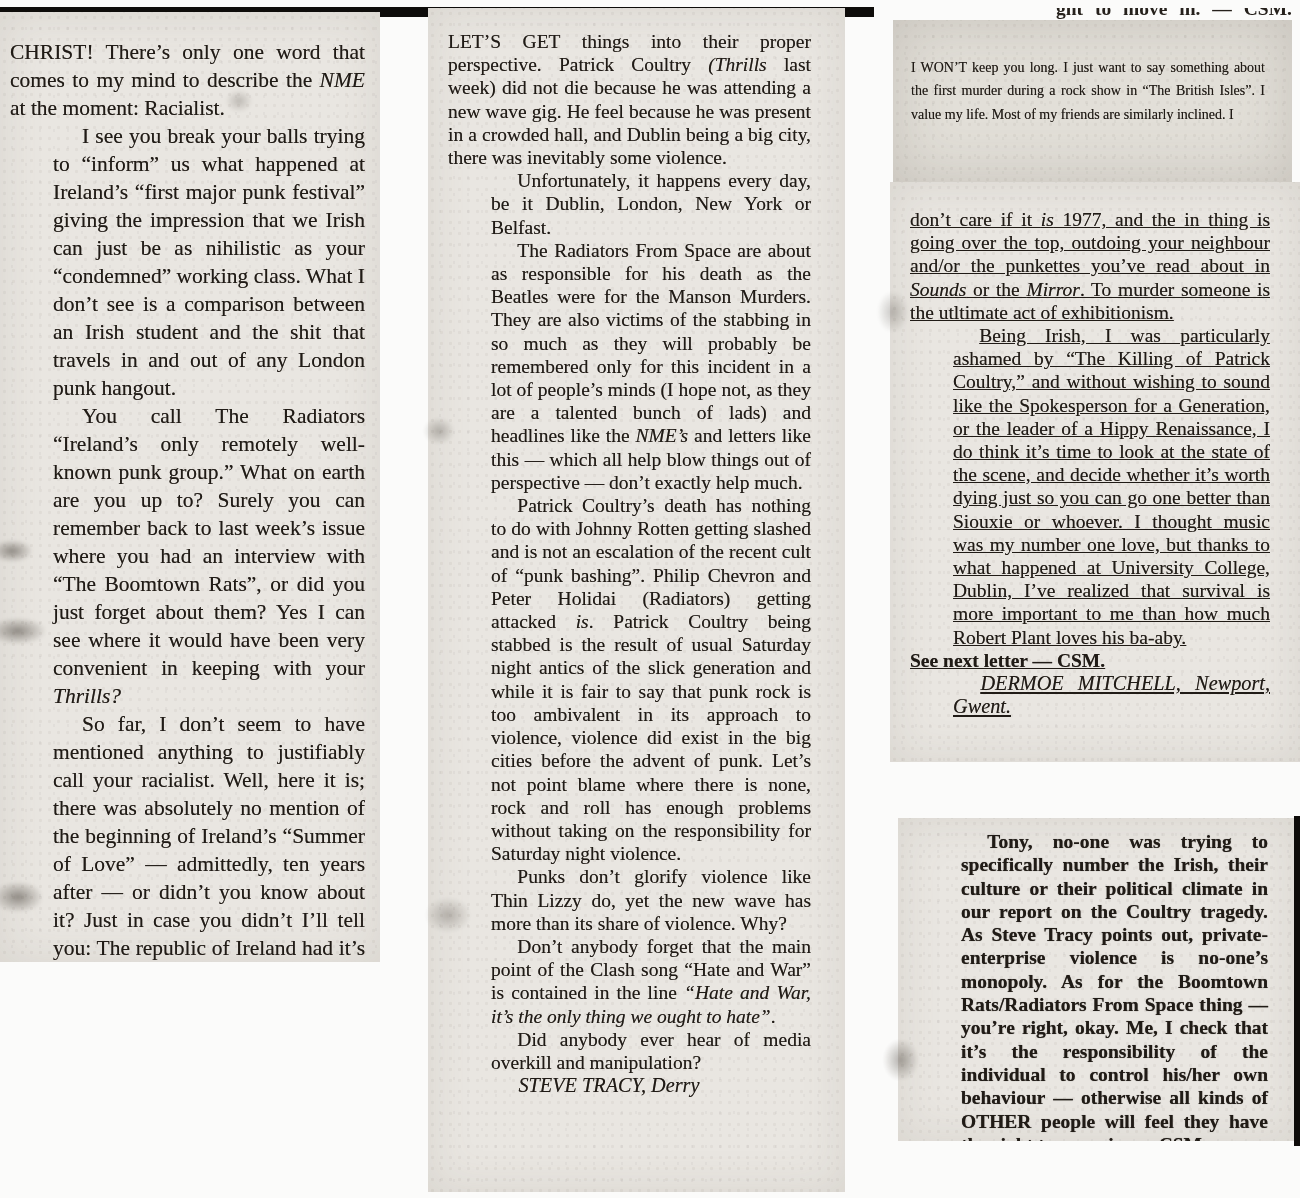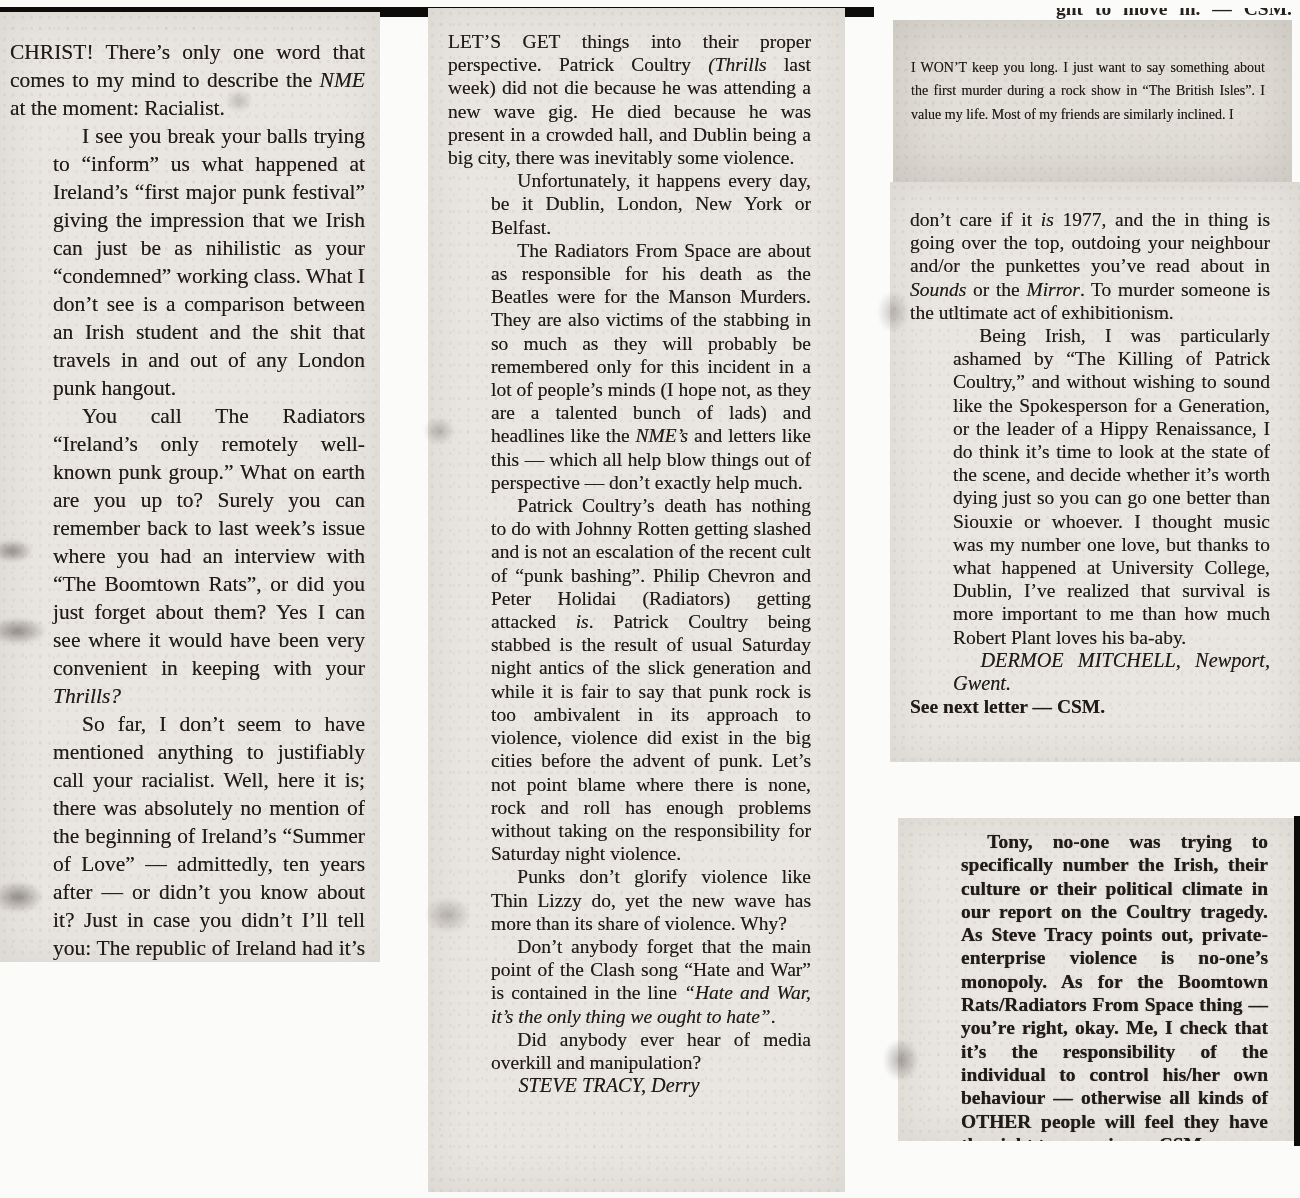--- a/index.html
+++ b/index.html
@@ -36,21 +36,21 @@
   .it{font-style:italic;}
   .bd{font-weight:bold;}
   .sig{font-size:1.04em;}
   #clip-a{left:0;top:12px;width:380px;height:950px;
     font-size:21.5px;line-height:28px;padding:26px 15px 0 10px;}
   #clip-b{left:428px;top:8px;width:417px;height:1184px;
     font-size:19.5px;line-height:23.2px;padding:22px 34px 0 20px;}
   #clip-c{left:893px;top:20px;width:399px;height:162px;
     font-size:14px;line-height:23.4px;padding:36px 27px 0 18px;}
   #clip-d{left:890px;top:182px;width:410px;height:580px;
-    font-size:19.5px;line-height:23.2px;padding:26px 30px 0 20px;}
+    font-size:19.5px;line-height:23.2px;padding:26px 30px 0 20px;text-decoration:underline;}
   #clip-e{left:898px;top:818px;width:397px;height:323px;
     font-size:19.5px;line-height:23.3px;padding:12px 27px 0 20px;font-weight:bold;}
   #clip-e .para{text-shadow:0 0 0.7px rgba(15,10,5,0.7);}
   .hrule{position:absolute;background:var(--rule);}
   #top-rule{left:0;top:7px;width:874px;height:10px;}
   #mid-rule{left:917px;top:186px;width:375px;height:6px;}
   #reply-vrule{left:1294px;top:816px;width:6px;height:330px;}
   #frag-clip{
     position:absolute;left:1056px;top:8px;width:265px;height:15px;
     overflow:hidden;
@@ -74,41 +74,41 @@
 </div>
 
 <div class="paper" id="clip-a">
     <p class="para"><span>CHRIST! There’s only one word that comes to my mind to describe the </span><span class="it">NME</span><span> at the moment: Racialist.</span></p>
     <p class="para indent"><span>I see you break your balls trying to “inform” us what happened at Ireland’s “first major punk festival” giving the impression that we Irish can just be as nihilistic as your “condemned” working class. What I don’t see is a comparison between an Irish student and the shit that travels in and out of any London punk hangout.</span></p>
     <p class="para indent"><span>You call The Radiators “Ireland’s only remotely well-known punk group.” What on earth are you up to? Surely you can remember back to last week’s issue where you had an interview with “The Boomtown Rats”, or did you just forget about them? Yes I can see where it would have been very convenient in keeping with your </span><span class="it">Thrills?</span></p>
     <p class="para indent"><span>So far, I don’t seem to have mentioned anything to justifiably call your racialist. Well, here it is; there was absolutely no mention of the beginning of Ireland’s “Summer of Love” — admittedly, ten years after — or didn’t you know about it? Just in case you didn’t I’ll tell you: The republic of Ireland had it’s first ever open air Rock Concert last Sunday (26th) in County Cork (including ‘Nutz’ and Rory Gallagher).</span></p>
   </div>
 
 <div class="paper" id="clip-b">
-    <p class="para"><span>LET’S GET things into their proper perspective. Patrick Coultry </span><span class="it">(Thrills</span><span> last week) did not die because he was attending a new wave gig. He died because he was present in a crowded hall, and Dublin being a big city, there was inevitably some violence.</span></p>
+    <p class="para"><span>LET’S GET things into their proper perspective. Patrick Coultry </span><span class="it">(Thrills</span><span> last week) did not die because he was attending a new wave gig. He feel because he was present in a crowded hall, and Dublin being a big city, there was inevitably some violence.</span></p>
     <p class="para indent"><span>Unfortunately, it happens every day, be it Dublin, London, New York or Belfast.</span></p>
     <p class="para indent"><span>The Radiators From Space are about as responsible for his death as the Beatles were for the Manson Murders. They are also victims of the stabbing in so much as they will probably be remembered only for this incident in a lot of people’s minds (I hope not, as they are a talented bunch of lads) and headlines like the </span><span class="it">NME’s</span><span> and letters like this — which all help blow things out of perspective — don’t exactly help much.</span></p>
     <p class="para indent"><span>Patrick Coultry’s death has nothing to do with Johnny Rotten getting slashed and is not an escalation of the recent cult of “punk bashing”. Philip Chevron and Peter Holidai (Radiators) getting attacked </span><span class="it">is</span><span>. Patrick Coultry being stabbed is the result of usual Saturday night antics of the slick generation and while it is fair to say that punk rock is too ambivalent in its approach to violence, violence did exist in the big cities before the advent of punk. Let’s not point blame where there is none, rock and roll has enough problems without taking on the responsibility for Saturday night violence.</span></p>
     <p class="para indent"><span>Punks don’t glorify violence like Thin Lizzy do, yet the new wave has more than its share of violence. Why?</span></p>
     <p class="para indent"><span>Don’t anybody forget that the main point of the Clash song “Hate and War” is contained in the line </span><span class="it">“Hate and War, it’s the only thing we ought to hate”</span><span>.</span></p>
     <p class="para indent"><span>Did anybody ever hear of media overkill and manipulation?</span></p>
     <p class="para indent sig"><span class="it">STEVE TRACY, Derry</span></p>
   </div>
 
 <div class="paper dark" id="clip-c">
     <p class="para"><span>I WON’T keep you long. I just want to say something about the first murder during a rock show in “The British Isles”. I value my life. Most of my friends are similarly inclined. I</span></p>
   </div>
 
 <div class="hrule" id="mid-rule"></div>
 
 <div class="paper" id="clip-d">
     <p class="para"><span>don’t care if it </span><span class="it">is</span><span> 1977, and the in thing is going over the top, outdoing your neighbour and/or the punkettes you’ve read about in </span><span class="it">Sounds</span><span> or the </span><span class="it">Mirror</span><span>. To murder someone is the utltimate act of exhibitionism.</span></p>
     <p class="para indent"><span>Being Irish, I was particularly ashamed by “The Killing of Patrick Coultry,” and without wishing to sound like the Spokesperson for a Generation, or the leader of a Hippy Renaissance, I do think it’s time to look at the state of the scene, and decide whether it’s worth dying just so you can go one better than Siouxie or whoever. I thought music was my number one love, but thanks to what happened at University College, Dublin, I’ve realized that survival is more important to me than how much Robert Plant loves his ba-aby.</span></p>
+    <p class="para"><span class="bd">See next letter — CSM.</span></p>
     <p class="para indent sig"><span class="it">DERMOE MITCHELL, Newport, Gwent.</span></p>
-    <p class="para"><span class="bd">See next letter — CSM.</span></p>
   </div>
 
 <div class="paper" id="clip-e">
     <p class="para indent"><span class="bd">Tony, no-one was trying to specifically number the Irish, their culture or their political climate in our report on the Coultry tragedy. As Steve Tracy points out, private-enterprise violence is no-one’s monopoly. As for the Boomtown Rats/Radiators From Space thing — you’re right, okay. Me, I check that it’s the responsibility of the individual to control his/her own behaviour — otherwise all kinds of OTHER people will feel they have the right to move in. — CSM.</span></p>
   </div>
 <div class="hrule" id="reply-vrule"></div>
 
 <div class="smudge" style="left:-8px;top:540px;width:40px;height:22px;"></div>
 <div class="smudge" style="left:-10px;top:618px;width:55px;height:26px;"></div>
 <div class="smudge" style="left:-6px;top:882px;width:48px;height:30px;"></div>

